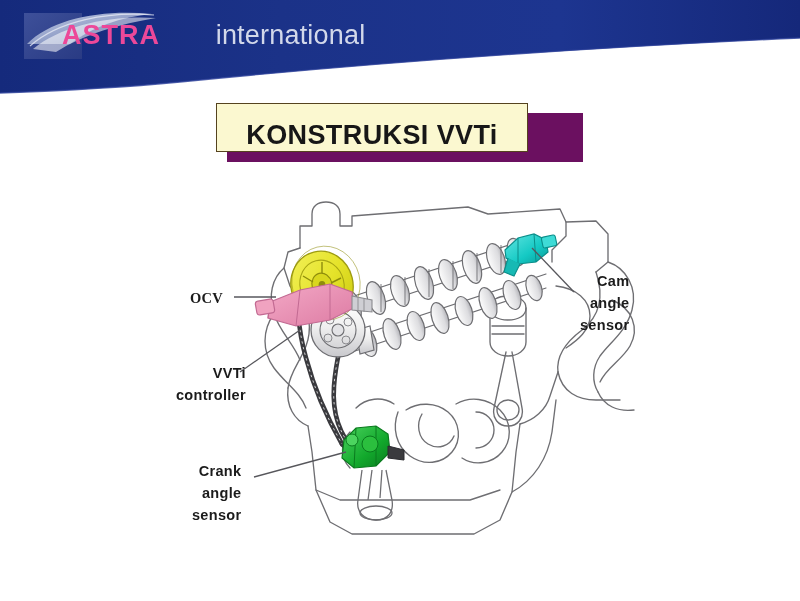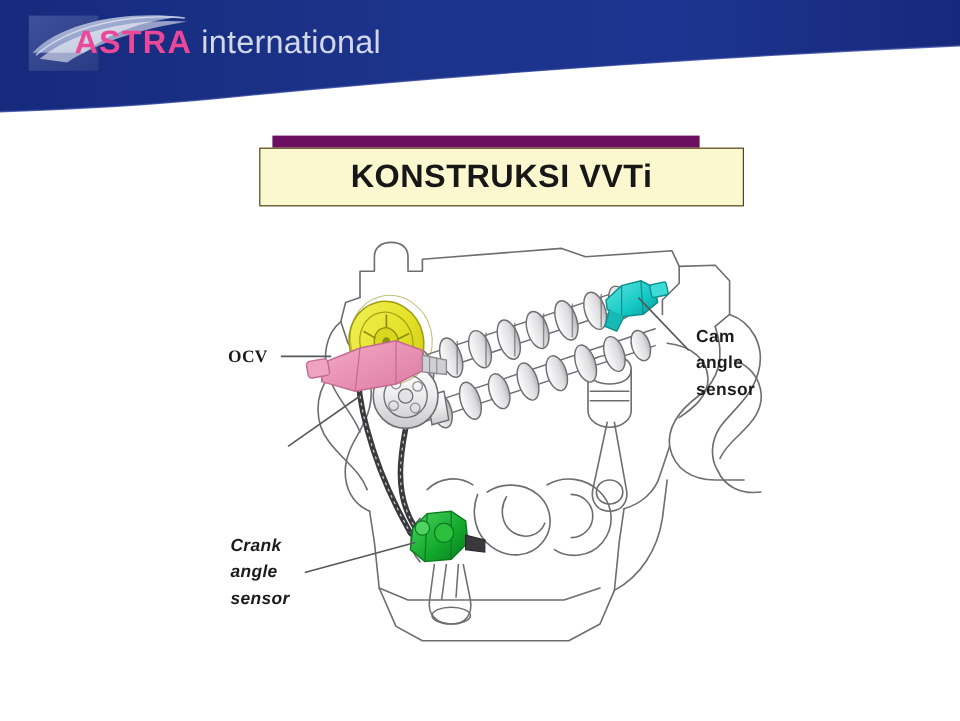--- a/index.html
+++ b/index.html
@@ -43,66 +43,67 @@
   }
   .logo-astra {
     font-weight: bold;
     color: #ec4899;
     letter-spacing: 1px;
   }
   .logo-intl {
     font-weight: normal;
     color: #d2d8ea;
     letter-spacing: 0.2px;
+    margin-left: 48px;
   }
 
   
   #title-shadow {
     position: absolute;
     left: 227px;
     top: 113px;
     width: 356px;
     height: 49px;
     background: #6b1060;
   }
   #title-box {
     position: absolute;
     left: 216px;
     top: 103px;
-    width: 404px;
+    width: 312px;
     height: 49px;
     background: #fbf8d0;
     border: 1.6px solid #55431f;
     box-sizing: border-box;
     display: flex;
-    align-items: center;
+    align-items: flex-end;
     justify-content: center;
-    margin-top: 20px;
   }
   #title-text {
     font-size: 27px;
     font-weight: bold;
     color: #171717;
     letter-spacing: 0.4px;
     white-space: nowrap;
   }
 
   
   .label {
     position: absolute;
     font-size: 14.5px;
     font-weight: bold;
     color: #1b1b1b;
     line-height: 22px;
     white-space: pre-line;
     letter-spacing: 0.3px;
+    text-align: right;
   }
   #label-ocv      { left: 190px; top: 287px; font-family: Liberation Serif, serif; }
   #label-vvti     { left: 176px; top: 362px; }
-  #label-crank    { left: 192px; top: 444px; font-style: italic; }
+  #label-crank    { left: 192px; top: 460px; }
   #label-cam      { left: 580px; top: 270px; }
 
   
   #diagram {
     position: absolute;
     left: 0;
     top: 0;
     width: 800px;
     height: 601px;
     pointer-events: none;
@@ -358,20 +359,22 @@
 
     <g fill="none" stroke="#57575c" stroke-width="1.3">
       <line x1="234" y1="297" x2="276" y2="297"></line>
       <line x1="240" y1="372" x2="300" y2="330"></line>
       <line x1="254" y1="477" x2="346" y2="452"></line>
       <line x1="574" y1="292" x2="532" y2="248"></line>
     </g>
   </svg>
 
   <div class="label" id="label-ocv">OCV</div>
+  <div class="label" id="label-vvti">VVTi
+controller</div>
   <div class="label" id="label-crank">Crank
 angle
 sensor</div>
   <div class="label" id="label-cam">Cam
 angle
 sensor</div>
 
 </div>
 
 </body></html>

